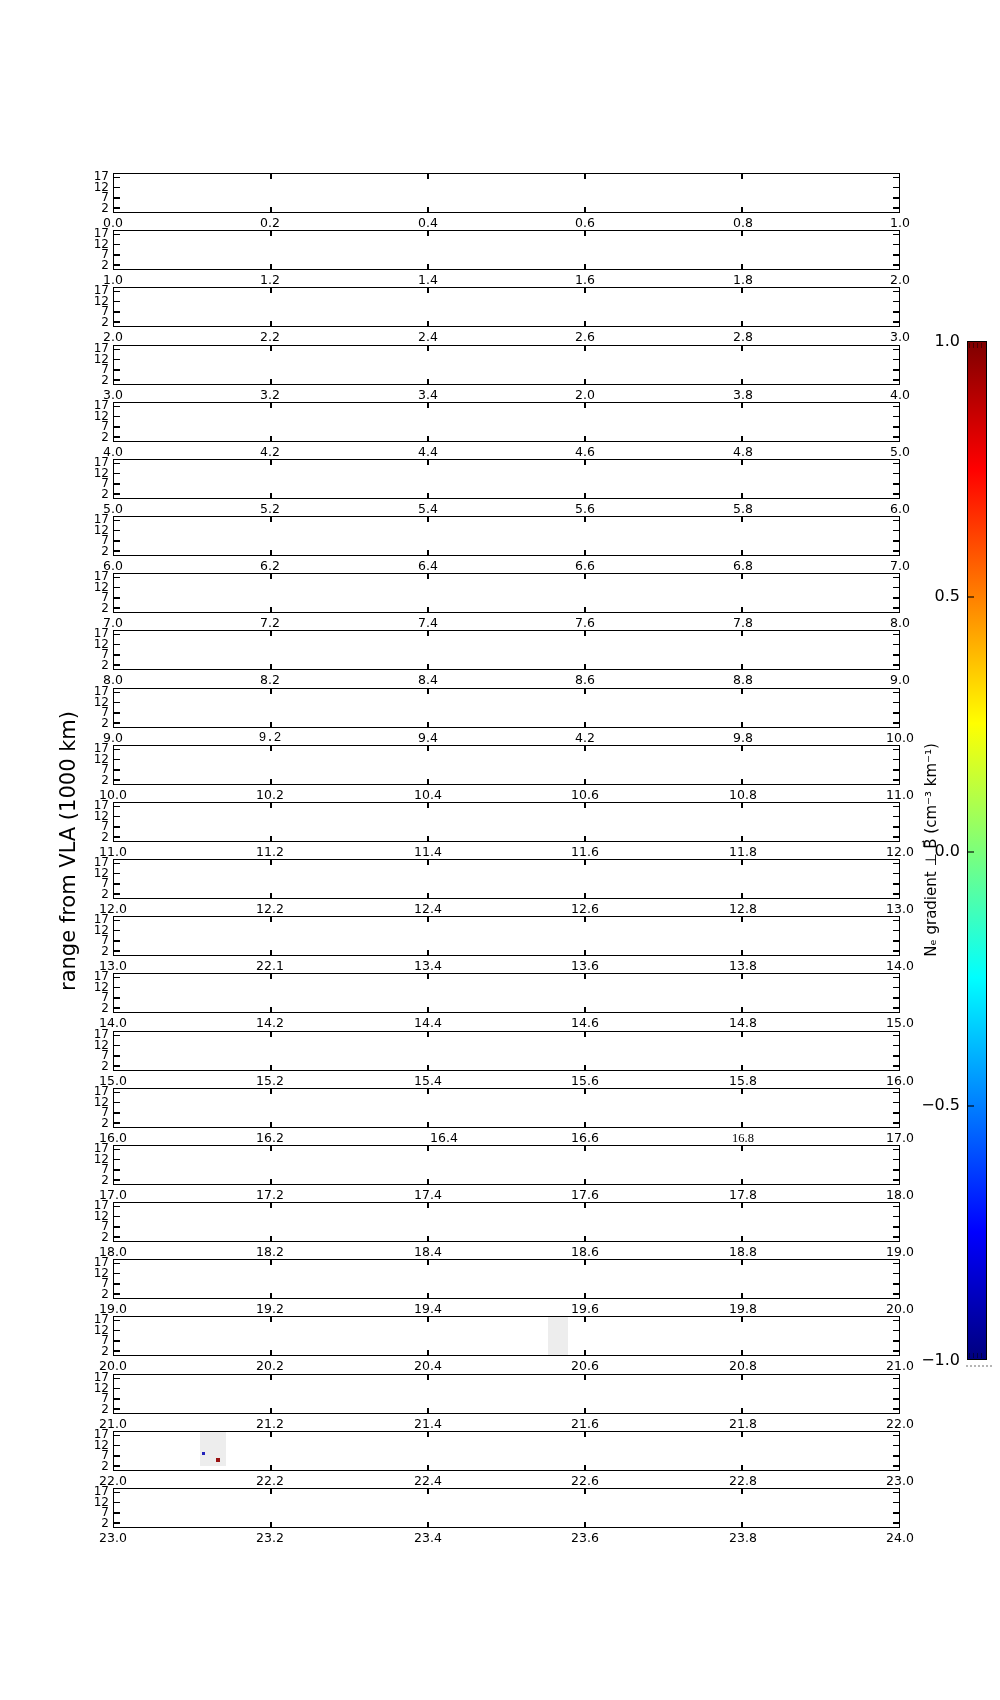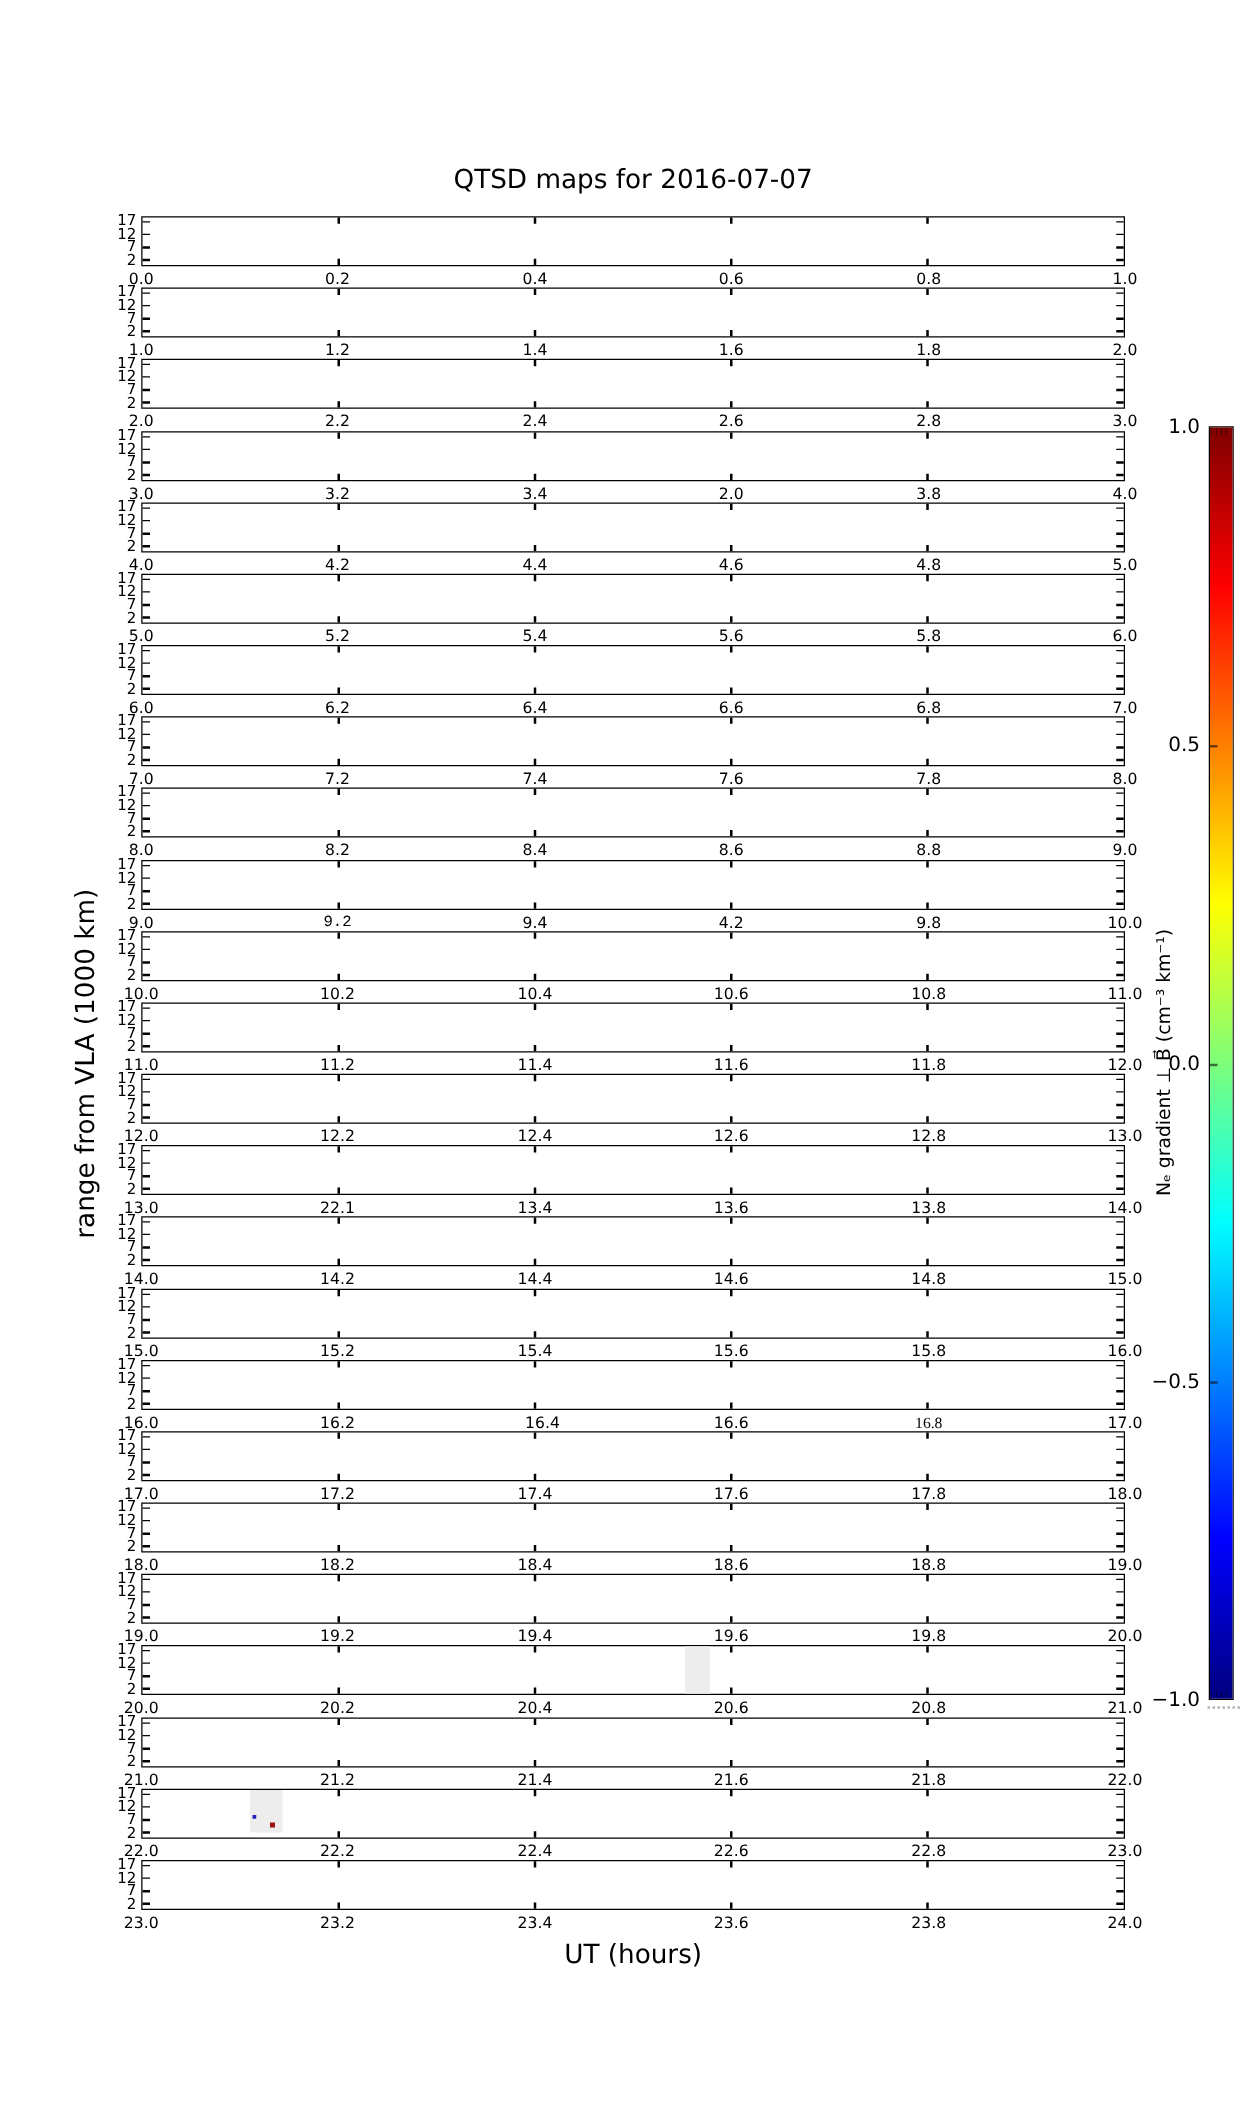--- a/index.html
+++ b/index.html
@@ -55,23 +55,21 @@
   }
   #colorbar-underline{
     position:absolute;left:966px;top:1365px;width:26px;height:0;
     border-top:2px dotted #b5b5b5;
   }
 </style>
 </head>
 <body>
 
 <div id="figure">
-  <div id="figure-title">QTSD maps for 2016-07-07</div>
   <div id="y-axis-label">range from VLA (1000 km)</div>
-  <div id="x-axis-label">UT (hours)</div>
 
   <div id="panels">
       <div class="panel" style="top: 173px;">
         <div class="x-tick" style="left: calc(20% - 1px); top: 0px;"></div>
         <div class="x-tick" style="left: calc(20% - 1px); bottom: 0px;"></div>
         <div class="x-tick" style="left: calc(40% - 1px); top: 0px;"></div>
         <div class="x-tick" style="left: calc(40% - 1px); bottom: 0px;"></div>
         <div class="x-tick" style="left: calc(60% - 1px); top: 0px;"></div>
         <div class="x-tick" style="left: calc(60% - 1px); bottom: 0px;"></div>
         <div class="x-tick" style="left: calc(80% - 1px); top: 0px;"></div>
@@ -532,21 +530,21 @@
         <div class="y-tick" style="top: calc(63.2% - 1px); right: 0px;"></div>
         <div class="y-tick" style="top: calc(89.5% - 1px); left: 0px;"></div>
         <div class="y-tick" style="top: calc(89.5% - 1px); right: 0px;"></div>
       </div>
       <div class="y-tick-label" style="left: 83px; top: 1086px;">17</div>
       <div class="y-tick-label" style="left: 83px; top: 1097px;">12</div>
       <div class="y-tick-label" style="left: 83px; top: 1107px;">7</div>
       <div class="y-tick-label" style="left: 83px; top: 1118px;">2</div>
       <div class="x-tick-label" style="left: 81px; top: 1131px;">16.0</div>
       <div class="x-tick-label" style="left: 238px; top: 1131px;">16.2</div>
-      <div class="x-tick-label" style="left: 402px; top: 1131px;">16.4</div>
+      <div class="x-tick-label" style="left: 412px; top: 1131px;">16.4</div>
       <div class="x-tick-label" style="left: 553px; top: 1131px;">16.6</div>
       <div class="x-tick-label" style="left: 711px; top: 1131px; font-family: Liberation Serif, serif;">16.8</div>
       <div class="x-tick-label" style="left: 868px; top: 1131px;">17.0</div>
       <div class="panel" style="top: 1145px;">
         <div class="x-tick" style="left: calc(20% - 1px); top: 0px;"></div>
         <div class="x-tick" style="left: calc(20% - 1px); bottom: 0px;"></div>
         <div class="x-tick" style="left: calc(40% - 1px); top: 0px;"></div>
         <div class="x-tick" style="left: calc(40% - 1px); bottom: 0px;"></div>
         <div class="x-tick" style="left: calc(60% - 1px); top: 0px;"></div>
         <div class="x-tick" style="left: calc(60% - 1px); bottom: 0px;"></div>

